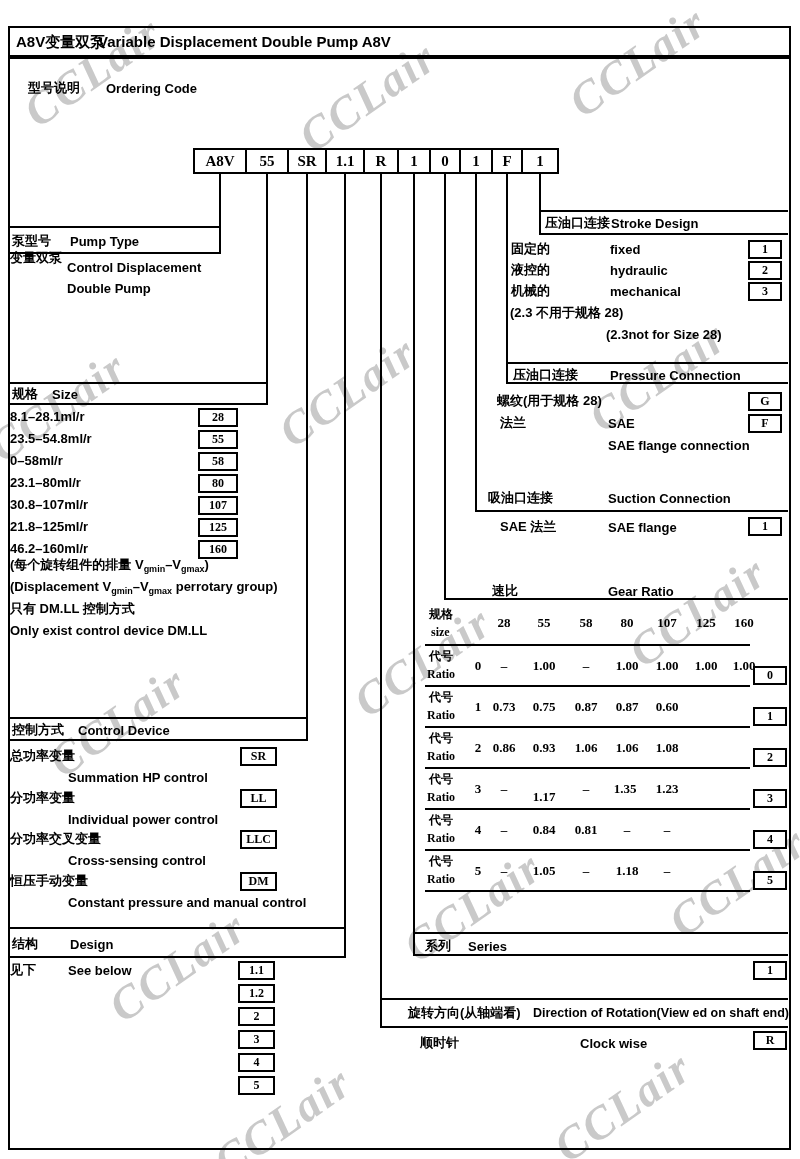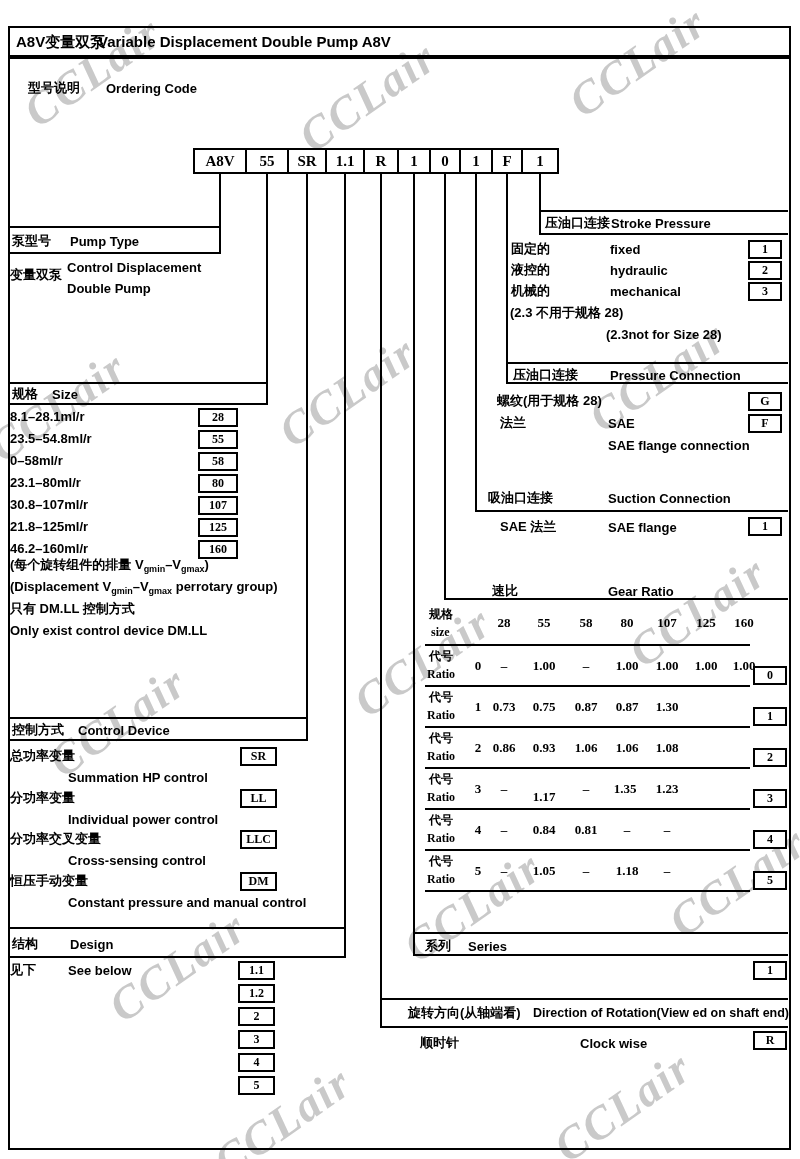--- a/index.html
+++ b/index.html
@@ -77,21 +77,21 @@
     <div class="codecell" style="width:32px">R</div>
     <div class="codecell" style="width:30px">1</div>
     <div class="codecell" style="width:28px">0</div>
     <div class="codecell" style="width:30px">1</div>
     <div class="codecell" style="width:28px">F</div>
     <div class="codecell" style="width:34px">1</div>
   </div>
 
   <span class="abs cn" style="left:12px;top:233px">泵型号</span>
   <span class="abs en" style="left:70px;top:234px">Pump Type</span>
-  <span class="abs cn" style="left:10px;top:267px">变量双泵</span>
+  <span class="abs cn" style="left:10px;top:250px">变量双泵</span>
   <span class="abs en" style="left:67px;top:260px">Control Displacement</span>
   <span class="abs en" style="left:67px;top:281px">Double Pump</span>
 
   <span class="abs cn" style="left:12px;top:386px">规格</span>
   <span class="abs en" style="left:52px;top:387px">Size</span>
   <span class="abs en" style="left:10px;top:409px">8.1–28.1ml/r</span>
   <div class="vbox w36" style="left:198px;top:408px">28</div>
   <span class="abs en" style="left:10px;top:431px">23.5–54.8ml/r</span>
   <div class="vbox w36" style="left:198px;top:430px">55</div>
   <span class="abs en" style="left:10px;top:453px">0–58ml/r</span>
@@ -130,21 +130,21 @@
   <span class="abs cn" style="left:10px;top:962px">见下</span>
   <span class="abs en" style="left:68px;top:963px">See below</span>
   <div class="vbox w33" style="left:238px;top:961px">1.1</div>
   <div class="vbox w33" style="left:238px;top:984px">1.2</div>
   <div class="vbox w33" style="left:238px;top:1007px">2</div>
   <div class="vbox w33" style="left:238px;top:1030px">3</div>
   <div class="vbox w33" style="left:238px;top:1053px">4</div>
   <div class="vbox w33" style="left:238px;top:1076px">5</div>
 
   <span class="abs cn" style="left:545px;top:215px">压油口连接</span>
-  <span class="abs en" style="left:611px;top:216px">Stroke Pressure</span>
+  <span class="abs en" style="left:611px;top:216px">Stroke Design</span>
   <span class="abs cn" style="left:511px;top:241px">固定的</span>
   <span class="abs en" style="left:610px;top:242px">fixed</span>
   <div class="vbox w30" style="left:748px;top:240px">1</div>
   <span class="abs cn" style="left:511px;top:262px">液控的</span>
   <span class="abs en" style="left:610px;top:263px">hydraulic</span>
   <div class="vbox w30" style="left:748px;top:261px">2</div>
   <span class="abs cn" style="left:511px;top:283px">机械的</span>
   <span class="abs en" style="left:610px;top:284px">mechanical</span>
   <div class="vbox w30" style="left:748px;top:282px">3</div>
   <span class="abs cn" style="left:510px;top:305px">(2.3 不用于规格 28)</span>
@@ -195,21 +195,21 @@
   <div class="vbox w30" style="left:753px;top:666px">0</div>
 
   <div class="grow" style="left:425px;top:686px;width:330px;height:41px">
     <span class="gcn" style="left:4px;top:3px">代号</span>
     <span class="gen" style="left:2px;top:22px">Ratio</span>
     <span class="gv" style="left:43px;top:13px;width:20px">1</span>
     <span class="gv" style="left:59px;top:13px">0.73</span>
     <span class="gv" style="left:99px;top:13px">0.75</span>
     <span class="gv" style="left:141px;top:13px">0.87</span>
     <span class="gv" style="left:182px;top:13px">0.87</span>
-    <span class="gv" style="left:222px;top:13px">1.30</span>
+    <span class="gv" style="left:222px;top:13px">0.60</span>
     <span class="gv" style="left:261px;top:13px"></span>
     <span class="gv" style="left:299px;top:13px"></span>
   </div>
   <div class="vbox w30" style="left:753px;top:707px">1</div>
 
   <div class="grow" style="left:425px;top:727px;width:330px;height:41px">
     <span class="gcn" style="left:4px;top:3px">代号</span>
     <span class="gen" style="left:2px;top:22px">Ratio</span>
     <span class="gv" style="left:43px;top:13px;width:20px">2</span>
     <span class="gv" style="left:59px;top:13px">0.86</span>

